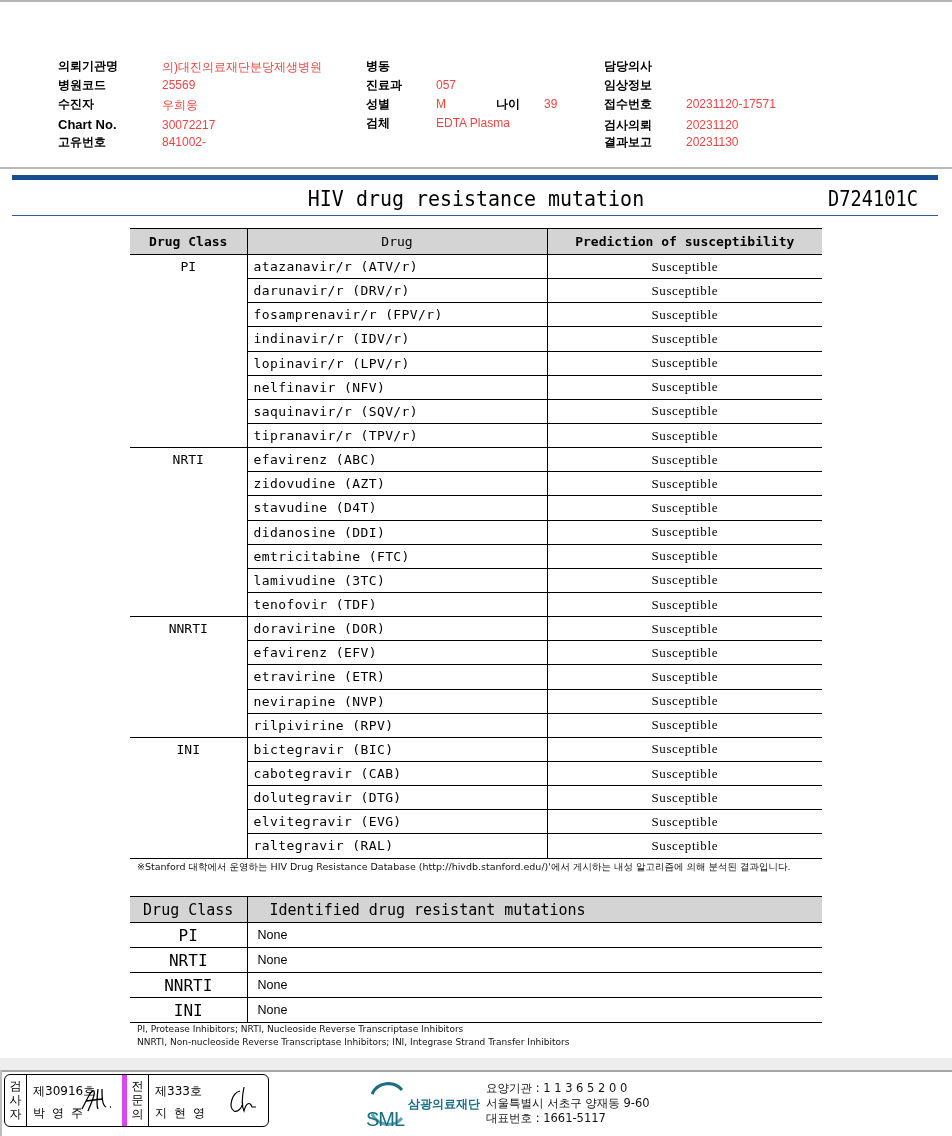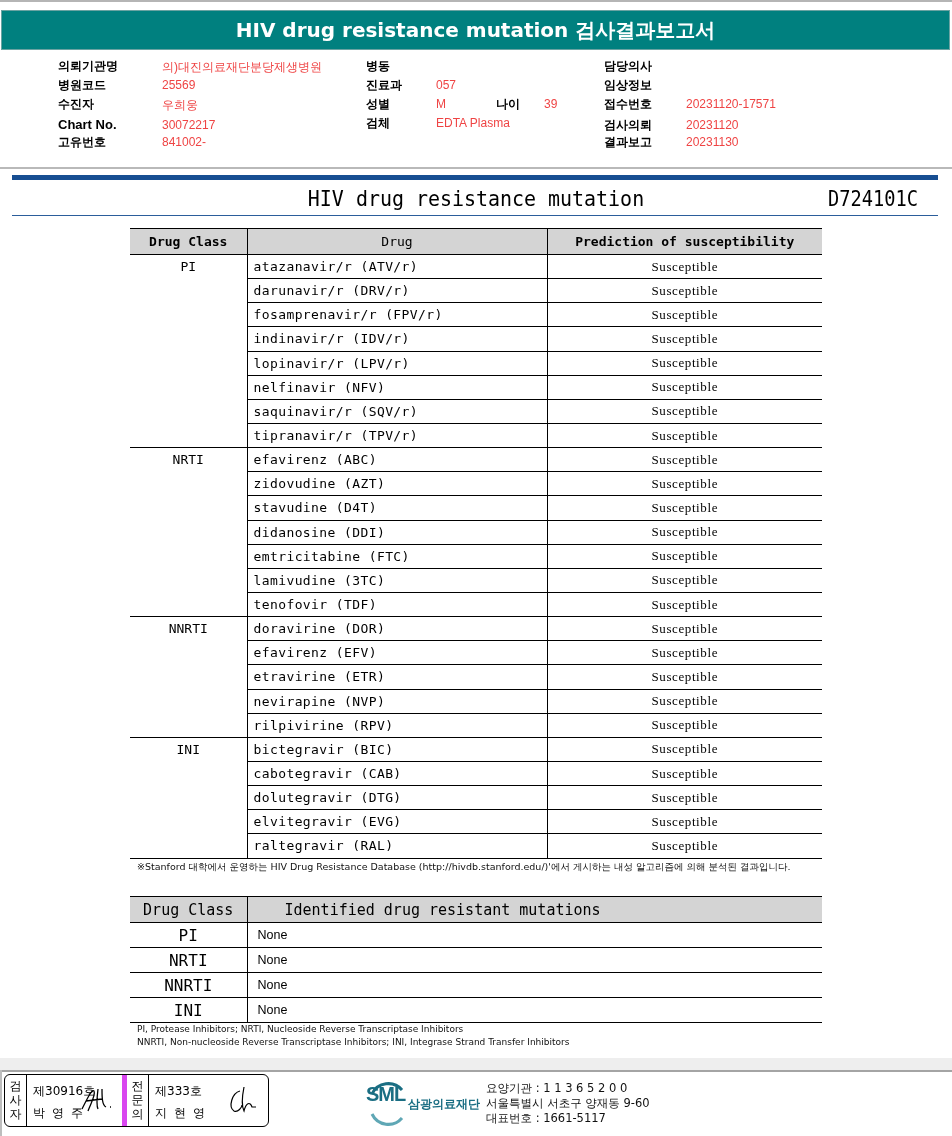--- a/index.html
+++ b/index.html
@@ -38,21 +38,21 @@
   .tbl1 td.cls { text-align: center; vertical-align: top; padding-top: 4px; border-right: 1px solid #000; }
   .tbl1 td.drug { padding-left: 6px; border-right: 1px solid #000; letter-spacing: 0.4px; }
   .tbl1 td.res { text-align: center; letter-spacing: 0.6px; font-family: Liberation Serif, serif; }
 
   .footnote1 { position: absolute; left: 137px; top: 858px; width: 690px; font-size: 9.5px; line-height: 14px; color: #111; }
 
   
   .tbl2 { position: absolute; left: 130px; top: 894px; width: 692px; font-family: "DejaVu Sans Mono", monospace; }
   .tbl2 th { background: #d4d4d4; height: 26px; border-top: 1px solid #000; border-bottom: 1px solid #000; font-size: 15px; font-weight: normal; }
   .tbl2 th.c1 { width: 117px; border-right: 1px solid #000; }
-  .tbl2 th.c2 { text-align: left; padding-left: 37px; }
+  .tbl2 th.c2 { text-align: left; padding-left: 22px; }
   .tbl2 td { height: 25px; border-bottom: 1px solid #000; }
   .tbl2 td.cls { text-align: center; font-size: 16px; border-right: 1px solid #000; }
   .tbl2 td.mut { padding-left: 10px; font-size: 12.5px; font-family: "Liberation Sans", sans-serif; }
 
   .abbr { position: absolute; left: 137px; top: 1021px; font-size: 9px; line-height: 13px; color: #111; }
 
   .gray-band { position: absolute; left: 0; top: 1056px; width: 952px; height: 12px; background: #eeeeee; }
   .sep2 { position: absolute; left: 0; top: 1068px; width: 952px; height: 2px; background: #a4a4a4; }
   .sep2-left { position: absolute; left: 0; top: 1068px; width: 2px; height: 68px; background: #bdbdbd; }
 
@@ -61,30 +61,29 @@
   .sig-vert { width: 22px; border-right: 1px solid #000; font-size: 12px; line-height: 14px; text-align: center; padding-top: 4px; }
   .sig-cell { position: relative; width: 100px; border-right: 5px solid #d946ef; font-size: 12px; }
   .sig-cell:last-child { border-right: none; flex: 1; }
   .sig-cell .no { position: absolute; left: 6px; top: 8px; }
   .sig-cell .nm { position: absolute; left: 6px; top: 30px; letter-spacing: 7px; }
   .sig-cell .scribble { position: absolute; right: 8px; top: 10px; width: 34px; height: 30px; }
 
   
   .logo { position: absolute; left: 364px; top: 1078px; width: 120px; height: 46px; }
   .logo .ring { position: absolute; left: 4px; top: 0px; width: 36px; height: 46px; }
-  .logo .sml { position: absolute; left: 2px; top: 3px; font-family: "Liberation Sans", sans-serif; font-weight: bold; font-size: 20px; color: #1a6e83; letter-spacing: -1px; }
+  .logo .sml { position: absolute; left: 2px; top: 28px; font-family: "Liberation Sans", sans-serif; font-weight: normal; font-size: 20px; color: #1a6e83; letter-spacing: -1px; }
   .logo .org { position: absolute; left: 44px; top: 16px; font-size: 12px; font-weight: bold; color: #1a6e83; white-space: nowrap; }
   .org-info { position: absolute; left: 486px; top: 1079px; font-size: 11.5px; line-height: 15px; color: #111; }
 </style>
 </head>
 <body>
 
 <div class="page">
 
-  <div class="banner">HIV drug resistance mutation 검사결과보고서</div>
 
   <div class="info">
 
     <span class="lbl" style="left:34px;top:0px">의뢰기관명</span>
     <span class="val" style="left:138px;top:1px">의)대진의료재단분당제생병원</span>
     <span class="lbl" style="left:34px;top:19px">병원코드</span>
     <span class="val" style="left:138px;top:20px">25569</span>
     <span class="lbl" style="left:34px;top:38px">수진자</span>
     <span class="val" style="left:138px;top:39px">우희웅</span>
     <span class="lbl" style="left:34px;top:59px;font-family:'Liberation Sans',sans-serif;font-size:13px">Chart No.</span>

